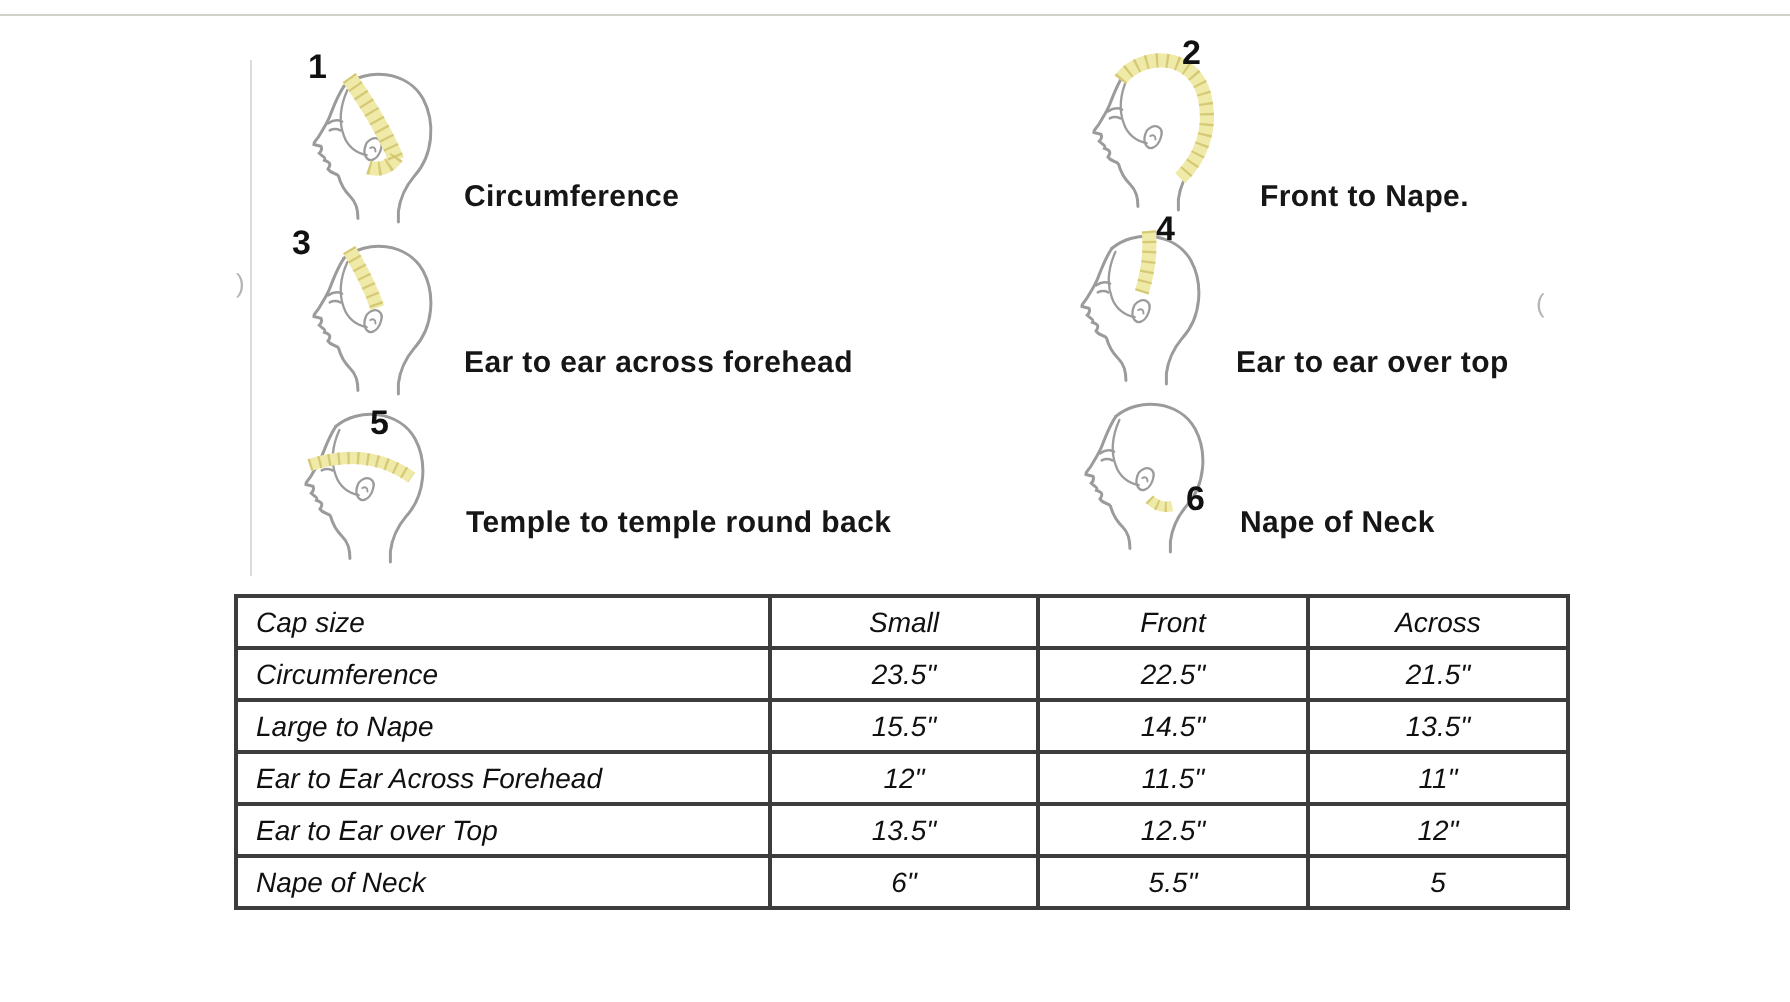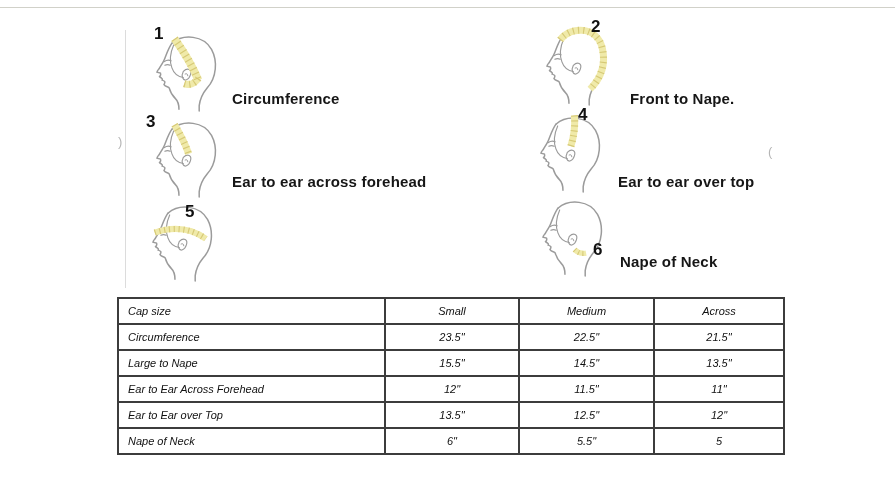--- a/index.html
+++ b/index.html
@@ -32,21 +32,21 @@
   .lab2{left:630px;top:90px;}
   .lab3{left:232px;top:173px;}
   .lab4{left:618px;top:173px;}
   .lab5{left:233px;top:253px;}
   .lab6{left:620px;top:253px;}
 
   
   #cap-table{
     position:absolute;left:117px;top:297px;width:666px;
     border-collapse:collapse;table-layout:fixed;
-    font-size:11px;font-style:italic;color:#101010;
+    font-size:14px;font-style:italic;color:#101010;
   }
   #cap-table th,#cap-table td{
     border:2px solid #3c3c3c;height:24px;padding:0;
     font-weight:normal;text-align:center;overflow:hidden;white-space:nowrap;
   }
   #cap-table .c0{text-align:left;padding-left:9px;}
 </style>
 </head>
 <body>
 
@@ -115,20 +115,21 @@
   <div class="fig-label lab4">Ear to ear over top</div>
 
   <div class="fig fig5">
     <svg viewBox="0 0 100 100">
       <use href="#head-base"></use>
       <path d="M19,37 C40,30 60,32 77,44" stroke="#f0eaa9" stroke-width="7" fill="none"></path>
       <path d="M19,37 C40,30 60,32 77,44" stroke="#cfc169" stroke-width="7" fill="none" stroke-dasharray="1.3 4.2" opacity=".8"></path>
     </svg>
     <span class="fig-num">5</span>
   </div>
+  <div class="fig-label lab5">Temple to temple round back</div>
 
   <div class="fig fig6">
     <svg viewBox="0 0 100 100">
       <use href="#head-base"></use>
       <path d="M53,62 C57,66 61,67 66,66" stroke="#f0eaa9" stroke-width="6" fill="none"></path>
       <path d="M53,62 C57,66 61,67 66,66" stroke="#cfc169" stroke-width="6" fill="none" stroke-dasharray="1.2 3.8" opacity=".8"></path>
     </svg>
     <span class="fig-num">6</span>
   </div>
   <div class="fig-label lab6">Nape of Neck</div>
@@ -137,21 +138,21 @@
     <colgroup>
       <col style="width:267px">
         <col style="width:134px">
         <col style="width:135px">
         <col style="width:130px">
     </colgroup>
     <thead>
       <tr>
           <th class="c0">Cap size</th>
           <th>Small</th>
-          <th>Medium</th>
+          <th>Front</th>
           <th>Across</th>
         </tr>
     </thead>
     <tbody>
         <tr>
           <td class="c0">Circumference</td>
           <td>23.5"</td>
           <td>22.5"</td>
           <td>21.5"</td>
         </tr>

